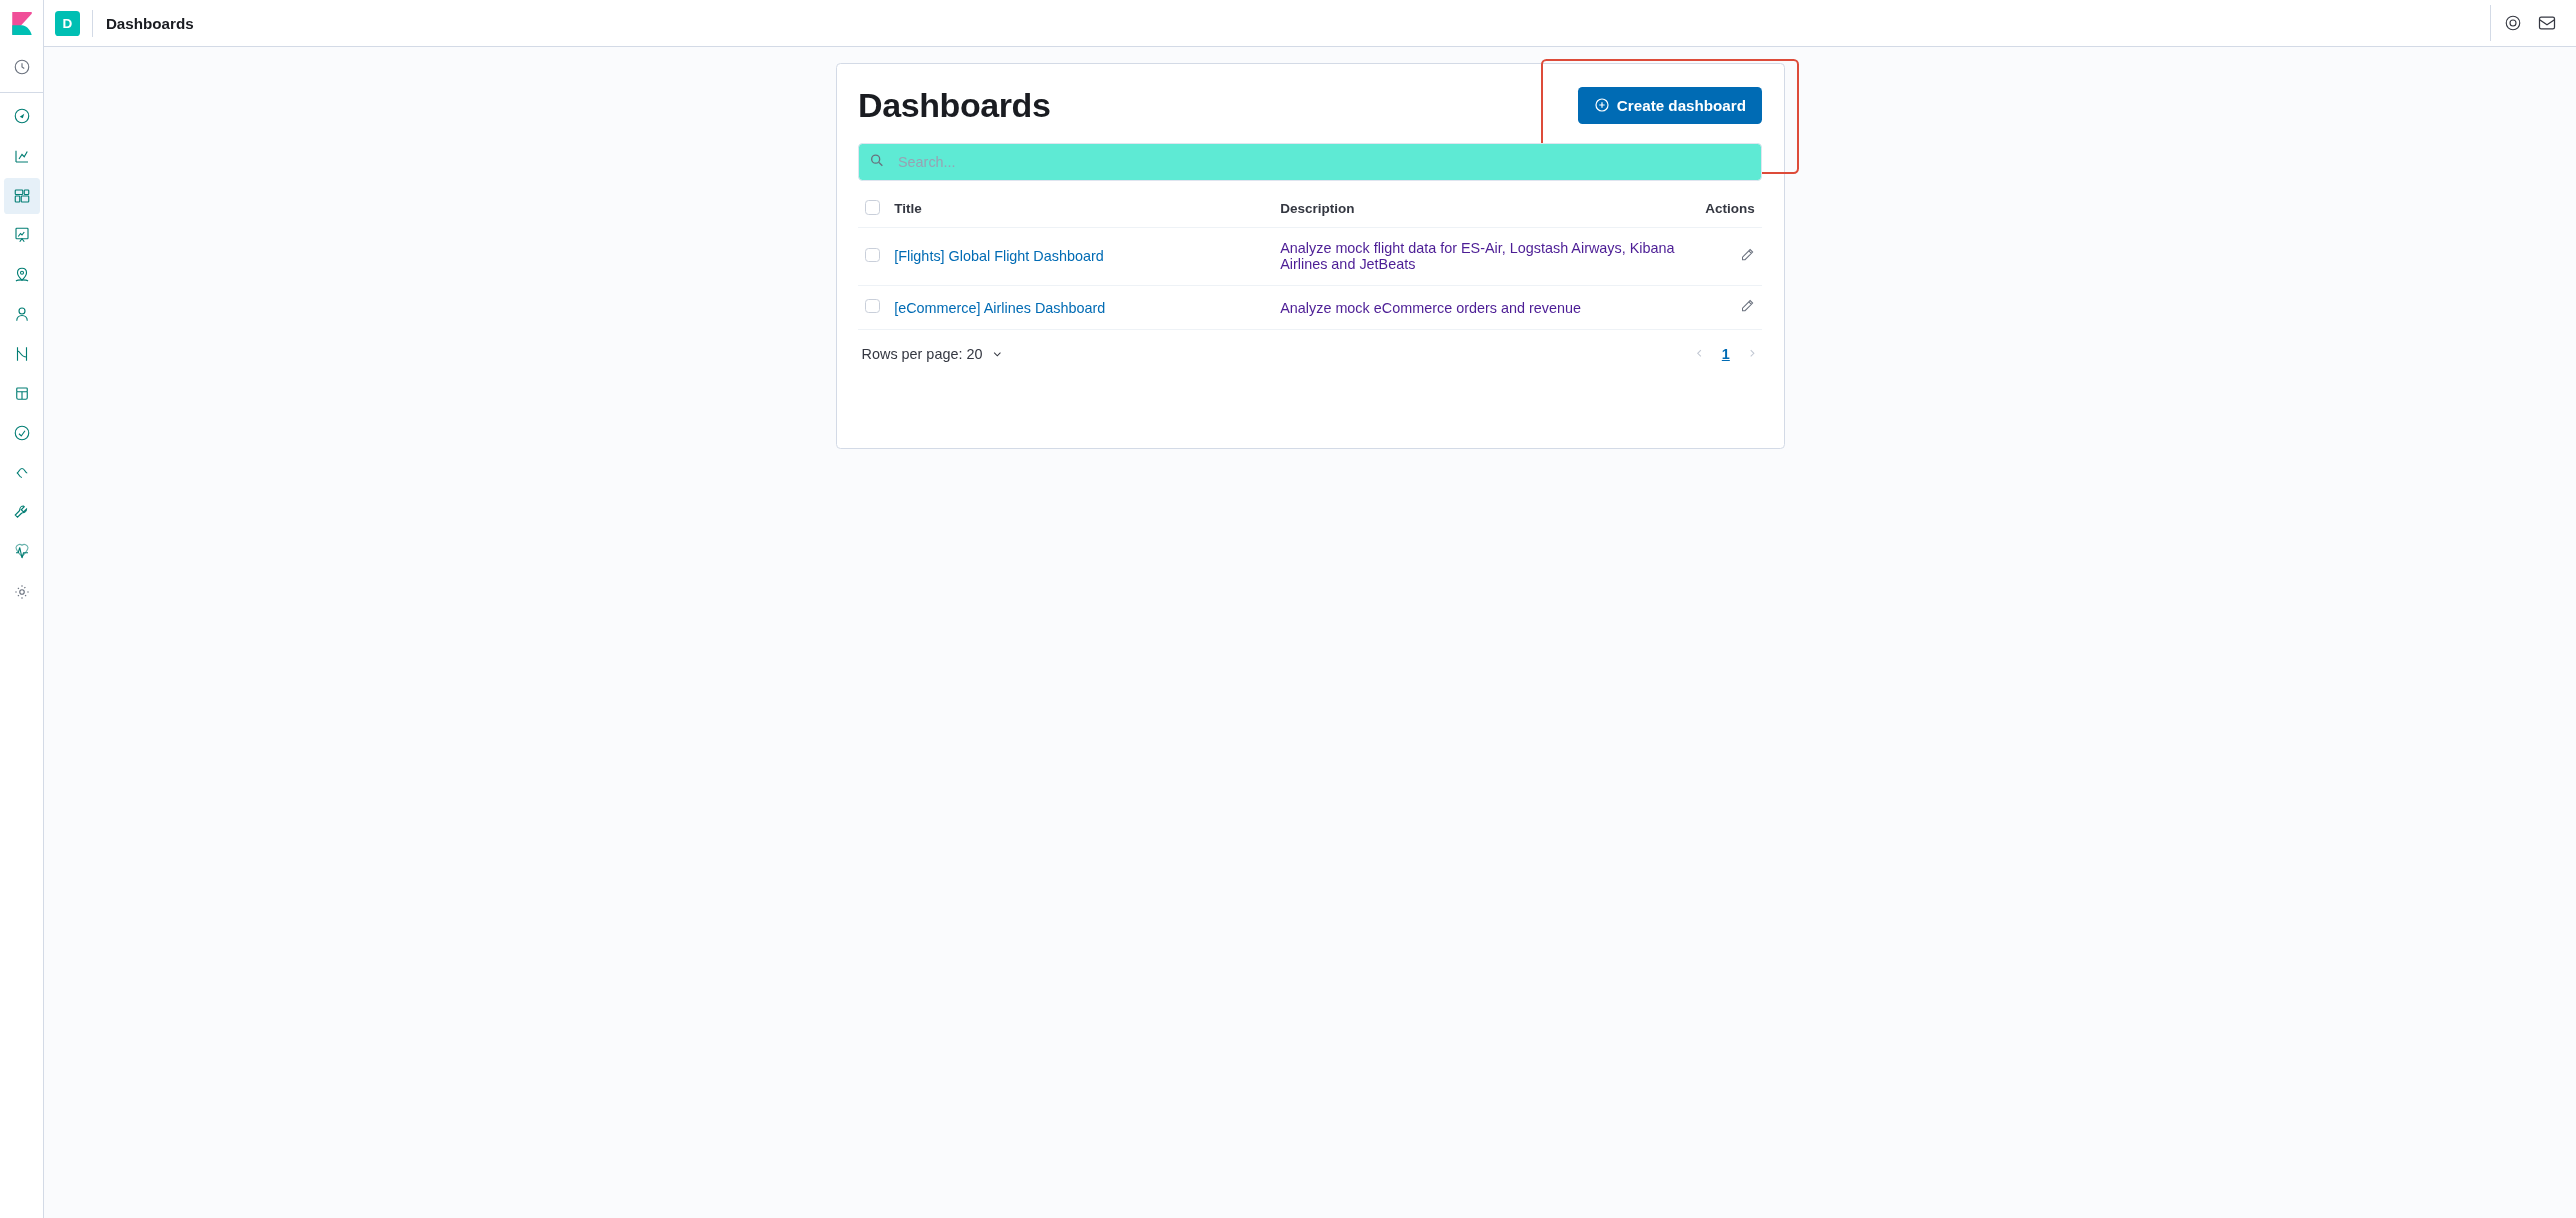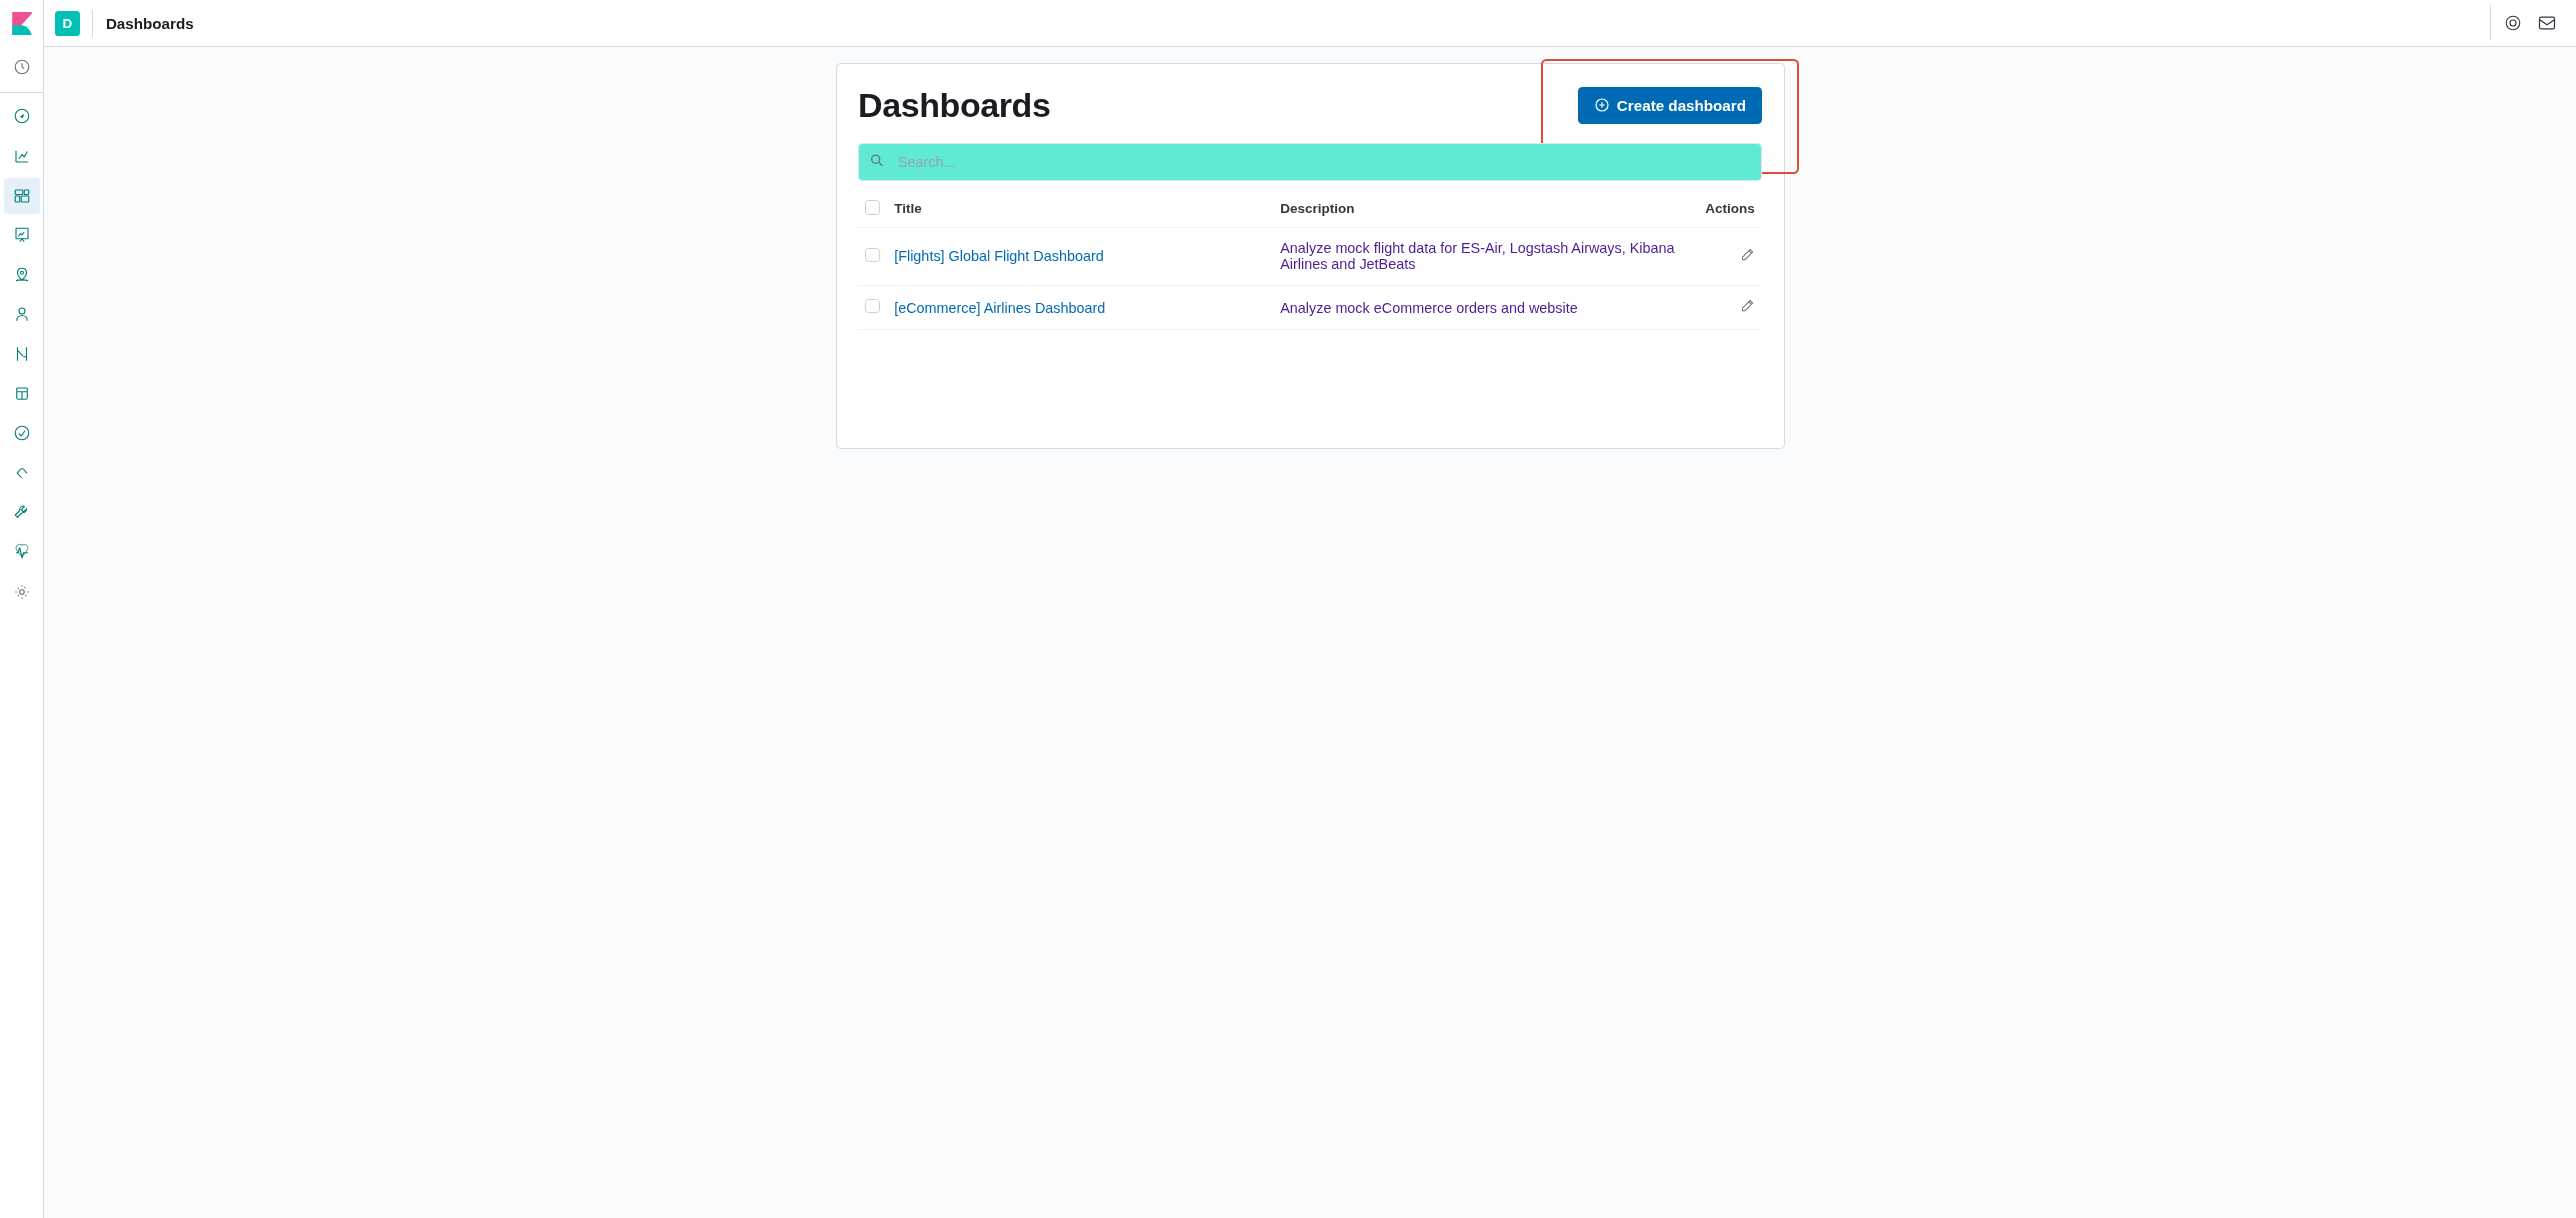--- a/index.html
+++ b/index.html
@@ -222,25 +222,42 @@
               <td class="chk-cell"><span class="checkbox"></span></td>
               <td class="title-cell"><a class="link">[Flights] Global Flight Dashboard</a></td>
               <td class="desc-cell">Analyze mock flight data for ES-Air, Logstash Airways, Kibana Airlines and JetBeats</td>
               <td class="actions"><span class="pencil"><svg width="15.2" height="15.2" viewBox="0 0 24 24" fill="none" stroke="currentColor" stroke-width="1.6">
                       <path d="M4 20h4L20 8l-4-4L4 16v4zM14 6l4 4"></path>
                     </svg></span></td>
             </tr>
             <tr>
               <td class="chk-cell"><span class="checkbox"></span></td>
               <td class="title-cell"><a class="link">[eCommerce] Airlines Dashboard</a></td>
-              <td class="desc-cell">Analyze mock eCommerce orders and website</td>
+              <td class="desc-cell">Analyze mock eCommerce orders and revenue</td>
               <td class="actions"><span class="pencil"><svg width="15.2" height="15.2" viewBox="0 0 24 24" fill="none" stroke="currentColor" stroke-width="1.6">
                       <path d="M4 20h4L20 8l-4-4L4 16v4zM14 6l4 4"></path>
                     </svg></span></td>
             </tr>
           </tbody>
         </table>
 
+        <div class="table-footer">
+          <div class="rows-pp">
+            <span>Rows per page: 20</span>
+            <svg width="12.6" height="12.6" viewBox="0 0 24 24" fill="none" stroke="currentColor" stroke-width="2">
+                <path d="M6 9l6 6 6-6"></path>
+              </svg>
+          </div>
+          <div class="pager">
+            <span class="arrow"><svg width="12.6" height="12.6" viewBox="0 0 24 24" fill="none" stroke="currentColor" stroke-width="2">
+                  <path d="M15 6l-6 6 6 6"></path>
+                </svg></span>
+            <span class="page">1</span>
+            <span class="arrow"><svg width="12.6" height="12.6" viewBox="0 0 24 24" fill="none" stroke="currentColor" stroke-width="2">
+                  <path d="M9 6l6 6-6 6"></path>
+                </svg></span>
+          </div>
+        </div>
       </div>
     </div>
   </div>
 </div>
 
 
 </body></html>

